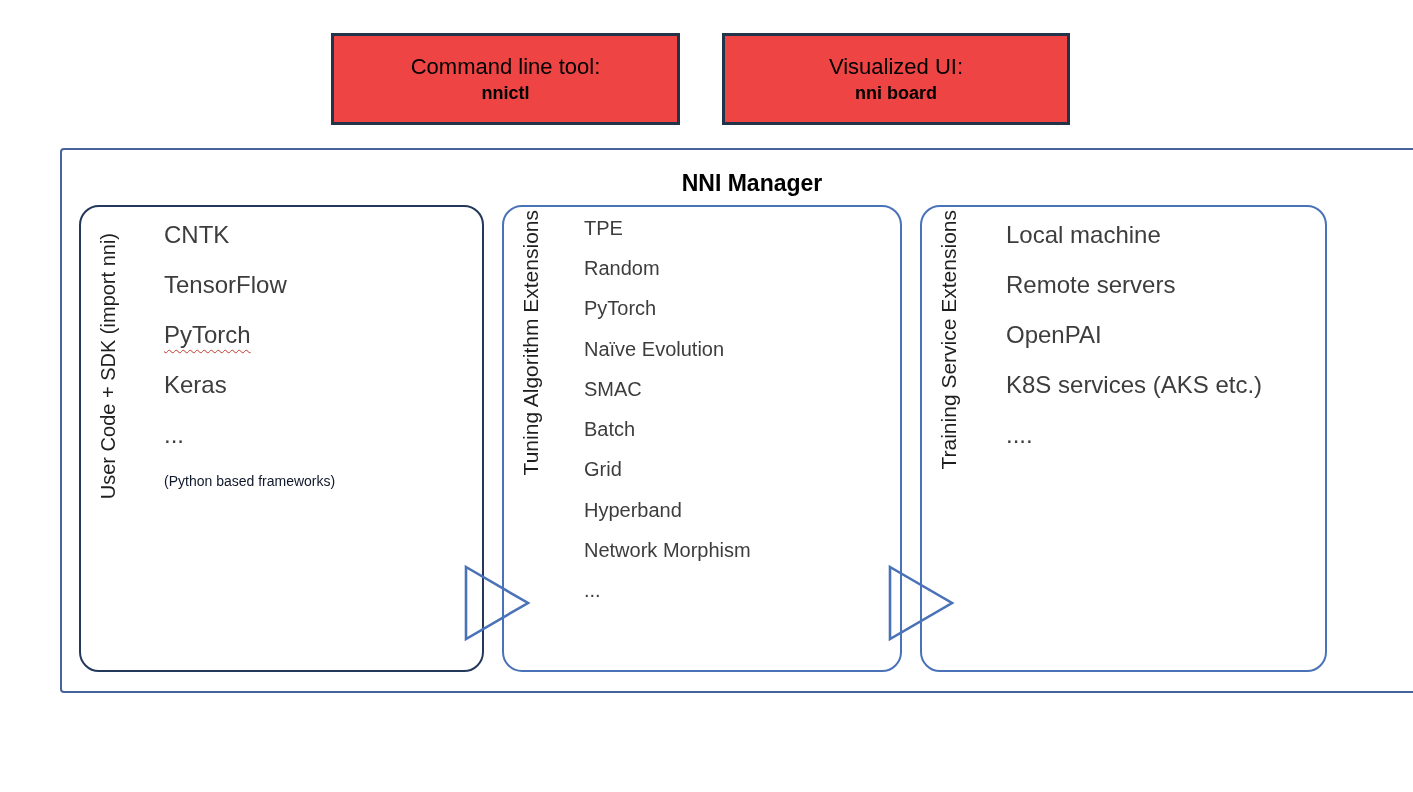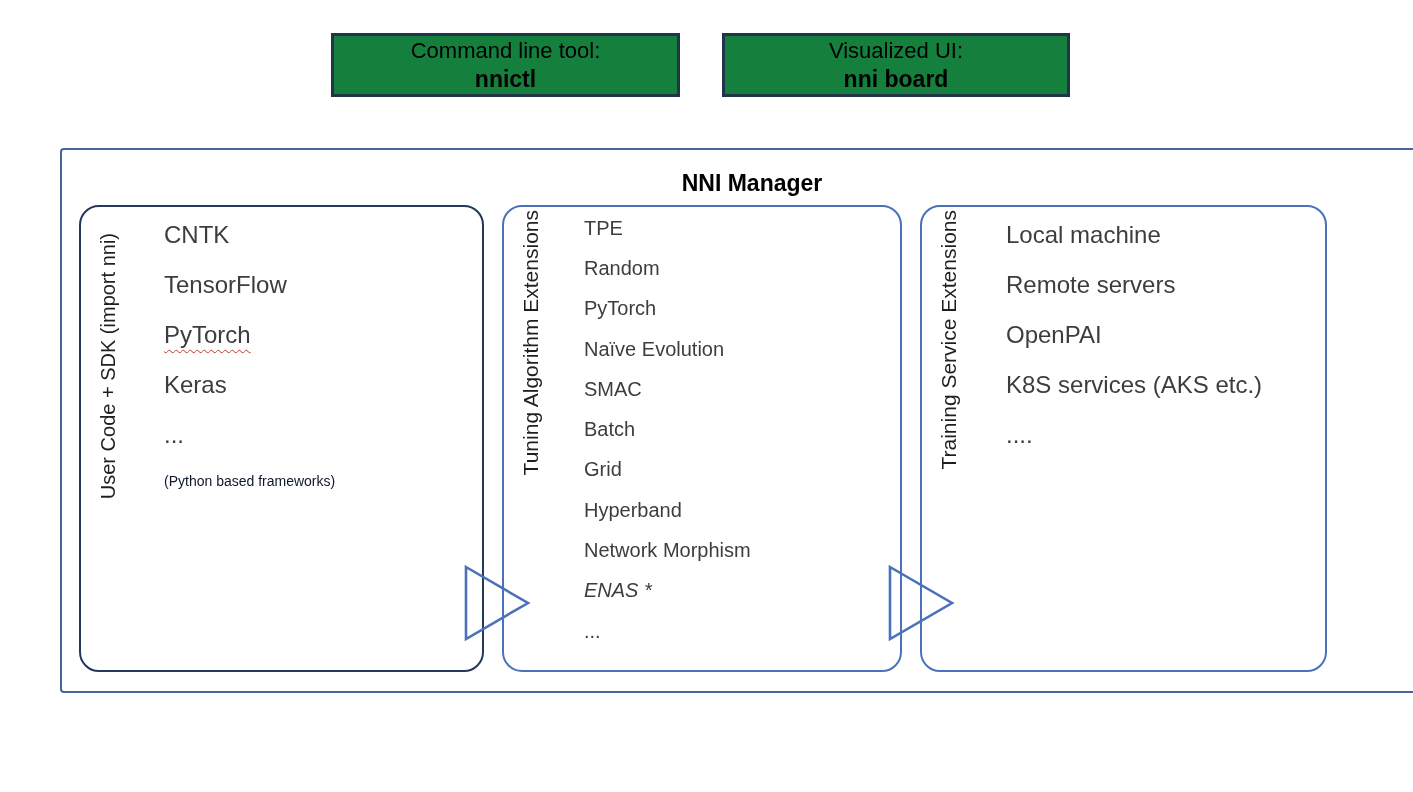--- a/index.html
+++ b/index.html
@@ -2,26 +2,26 @@
 <html><head>
 <meta charset="utf-8">
 <style>
   html,body{margin:0;padding:0;background:#ffffff;}
   .stage{
     position:relative;width:1413px;height:792px;background:#ffffff;overflow:hidden;
     font-family:"Liberation Sans",sans-serif;color:#3d3d3d;
   }
   
   .topbox{
-    position:absolute;top:33px;height:64px;border:3px solid #223449;background:#15803d;
+    position:absolute;top:33px;height:92px;border:3px solid #223449;background:#ef4444;
     display:flex;flex-direction:column;align-items:center;justify-content:center;gap:6px;
     box-sizing:border-box;color:#000000;text-align:center;
   }
   .topbox .tb-label{font-size:22px;line-height:1;}
-  .topbox .tb-name{font-size:23px;font-weight:bold;line-height:1;}
+  .topbox .tb-name{font-size:18px;font-weight:bold;line-height:1;}
   .topbox.one{left:331px;width:349px;}
   .topbox.two{left:722px;width:348px;}
   
   .outer{
     position:absolute;left:60px;top:148px;width:1384px;height:545px;box-sizing:border-box;
     border:2px solid #46649B;border-radius:4px;background:#ffffff;
   }
   .mgr-title{
     position:absolute;left:0;top:20px;width:100%;text-align:center;
     font-size:23px;font-weight:bold;color:#000000;
@@ -132,23 +132,20 @@
             </div>
             <div class="list-item">
               <span class="sq">Grid</span>
             </div>
             <div class="list-item">
               <span class="sq">Hyperband</span>
             </div>
             <div class="list-item">
               <span class="sq">Network Morphism</span>
             </div>
-            <div class="list-item italic">
-              <span class="sq">ENAS *</span>
-            </div>
             <div class="list-item">
               <span class="sq">...</span>
             </div>
           </div>
       </div>
     </div>
 
     <div class="inner box-c">
       <div class="vlabel">Training Service Extensions</div>
       <div class="content">

